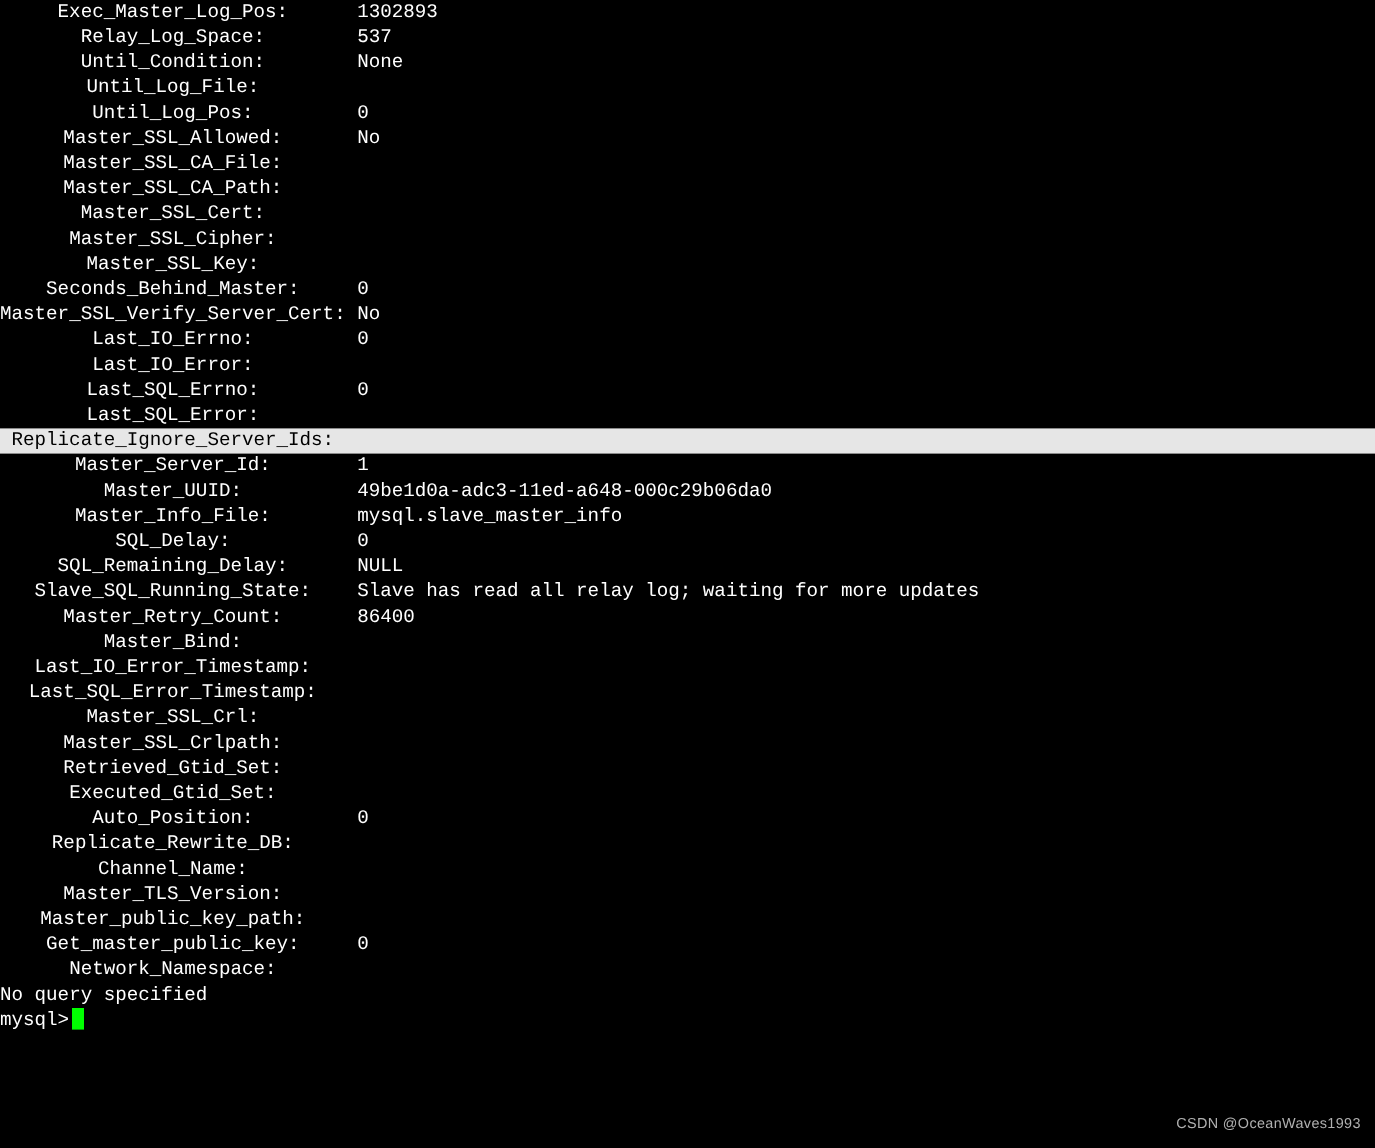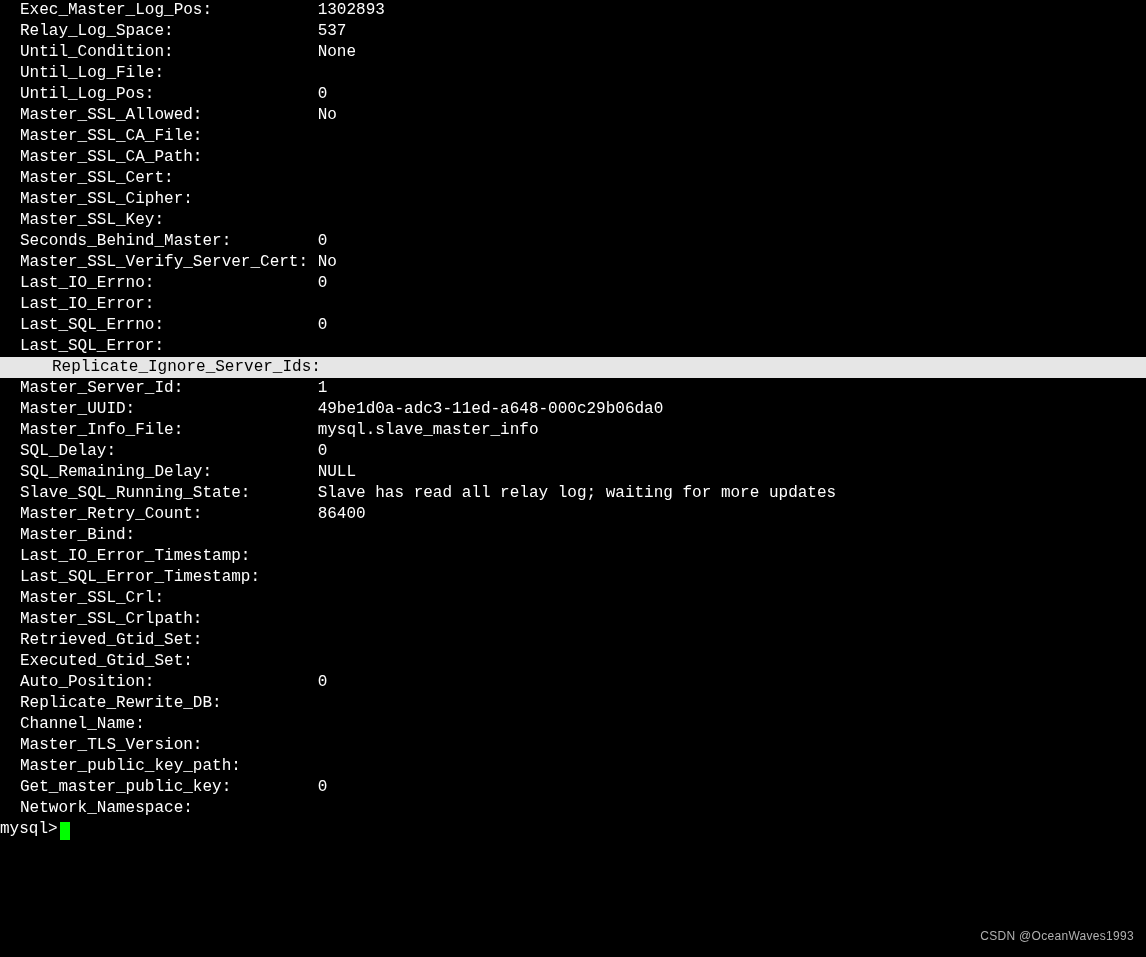--- a/index.html
+++ b/index.html
@@ -18,37 +18,35 @@
     white-space: pre;
     padding: 0;
   }
   .row {
     display: flex;
     white-space: pre;
   }
   .row.highlight {
     background: #e6e6e6;
     color: #000;
-    padding-left: 32px;
   }
   .key {
     display: inline-block;
     width: 30ch;
-    text-align: left;
-    margin-left: 20px;
+    text-align: center;
   }
   .val {
     display: inline-block;
   }
   .plain {
     white-space: pre;
   }
   .prompt-line {
     display: flex;
-    align-items: flex-end;
+    align-items: flex-start;
   }
   .cursor {
     display: inline-block;
     width: 10px;
     height: 18px;
     background: #00ff00;
     margin-left: 2px;
   }
   .watermark {
     position: absolute;
@@ -65,20 +63,21 @@
     height: 957px;
   }
 </style>
 </head>
 <body>
 <div class="wrap">
 
 <div class="terminal" id="terminal"><div class="row"><span class="key">Exec_Master_Log_Pos:</span><span class="val"> 1302893</span></div><div class="row"><span class="key">Relay_Log_Space:</span><span class="val"> 537</span></div><div class="row"><span class="key">Until_Condition:</span><span class="val"> None</span></div><div class="row"><span class="key">Until_Log_File:</span><span class="val"></span></div><div class="row"><span class="key">Until_Log_Pos:</span><span class="val"> 0</span></div><div class="row"><span class="key">Master_SSL_Allowed:</span><span class="val"> No</span></div><div class="row"><span class="key">Master_SSL_CA_File:</span><span class="val"></span></div><div class="row"><span class="key">Master_SSL_CA_Path:</span><span class="val"></span></div><div class="row"><span class="key">Master_SSL_Cert:</span><span class="val"></span></div><div class="row"><span class="key">Master_SSL_Cipher:</span><span class="val"></span></div><div class="row"><span class="key">Master_SSL_Key:</span><span class="val"></span></div><div class="row"><span class="key">Seconds_Behind_Master:</span><span class="val"> 0</span></div><div class="row"><span class="key">Master_SSL_Verify_Server_Cert:</span><span class="val"> No</span></div><div class="row"><span class="key">Last_IO_Errno:</span><span class="val"> 0</span></div><div class="row"><span class="key">Last_IO_Error:</span><span class="val"></span></div><div class="row"><span class="key">Last_SQL_Errno:</span><span class="val"> 0</span></div><div class="row"><span class="key">Last_SQL_Error:</span><span class="val"></span></div><div class="row highlight"><span class="key">Replicate_Ignore_Server_Ids:</span><span class="val"></span></div><div class="row"><span class="key">Master_Server_Id:</span><span class="val"> 1</span></div><div class="row"><span class="key">Master_UUID:</span><span class="val"> 49be1d0a-adc3-11ed-a648-000c29b06da0</span></div><div class="row"><span class="key">Master_Info_File:</span><span class="val"> mysql.slave_master_info</span></div><div class="row"><span class="key">SQL_Delay:</span><span class="val"> 0</span></div><div class="row"><span class="key">SQL_Remaining_Delay:</span><span class="val"> NULL</span></div><div class="row"><span class="key">Slave_SQL_Running_State:</span><span class="val"> Slave has read all relay log; waiting for more updates</span></div><div class="row"><span class="key">Master_Retry_Count:</span><span class="val"> 86400</span></div><div class="row"><span class="key">Master_Bind:</span><span class="val"></span></div><div class="row"><span class="key">Last_IO_Error_Timestamp:</span><span class="val"></span></div><div class="row"><span class="key">Last_SQL_Error_Timestamp:</span><span class="val"></span></div><div class="row"><span class="key">Master_SSL_Crl:</span><span class="val"></span></div><div class="row"><span class="key">Master_SSL_Crlpath:</span><span class="val"></span></div><div class="row"><span class="key">Retrieved_Gtid_Set:</span><span class="val"></span></div><div class="row"><span class="key">Executed_Gtid_Set:</span><span class="val"></span></div><div class="row"><span class="key">Auto_Position:</span><span class="val"> 0</span></div><div class="row"><span class="key">Replicate_Rewrite_DB:</span><span class="val"></span></div><div class="row"><span class="key">Channel_Name:</span><span class="val"></span></div><div class="row"><span class="key">Master_TLS_Version:</span><span class="val"></span></div><div class="row"><span class="key">Master_public_key_path:</span><span class="val"></span></div><div class="row"><span class="key">Get_master_public_key:</span><span class="val"> 0</span></div><div class="row"><span class="key">Network_Namespace:</span><span class="val"></span></div></div>
 
 <div class="plain"></div>
+<div class="plain">No query specified</div>
 <div class="plain"></div>
 
 <div class="prompt-line">
   <span>mysql&gt; </span>
       <span class="cursor"></span>
 </div>
 
 <div class="watermark">CSDN @OceanWaves1993</div>
 </div>
 

